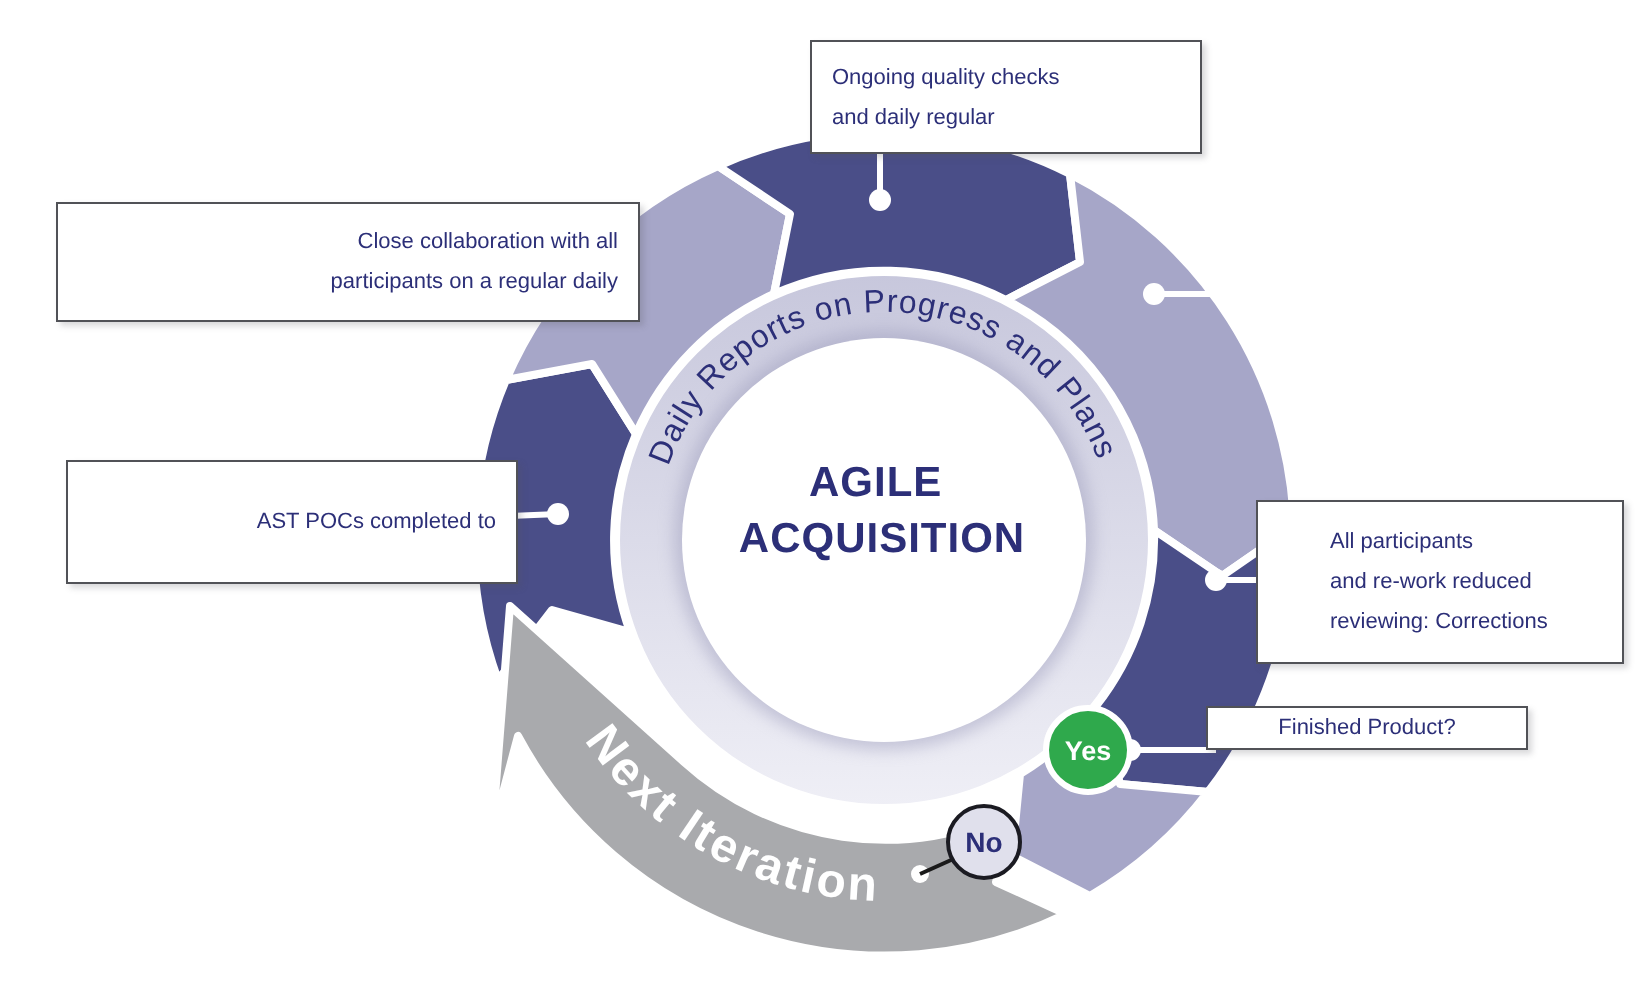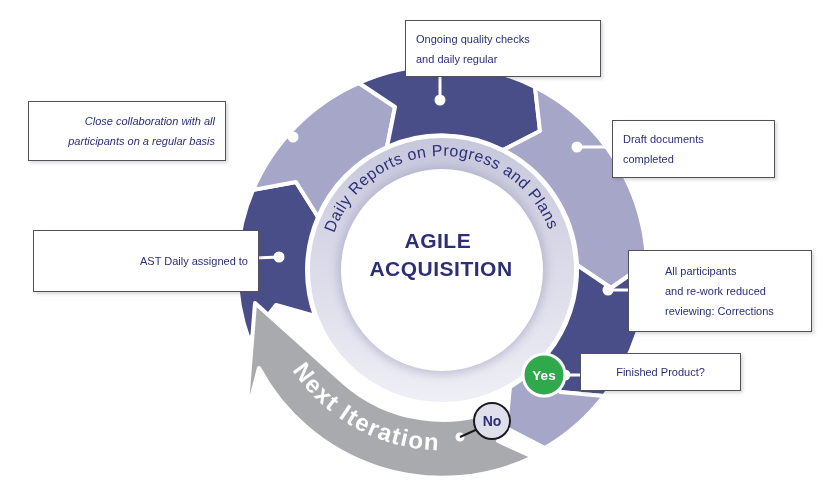--- a/index.html
+++ b/index.html
@@ -94,37 +94,33 @@
 
     <circle cx="544" cy="375" r="21" stroke="#ffffff" stroke-width="3" fill="#2fa94c"></circle>
     <text x="544" y="380" text-anchor="middle" font-size="13.5" font-weight="bold" fill="#ffffff">Yes</text>
   </svg>
 
   <div class="callout align-left" style="left:405px;top:20px;width:196px;height:57px;">
     <div class="line">Ongoing quality checks</div>
     <div class="line">and daily regular</div>
   </div>
 
-  <div class="callout align-right" style="left:28px;top:101px;width:198px;height:60px;font-style:italic;">
+  <div class="callout align-right" style="left:28px;top:101px;width:292px;height:60px;">
     <div class="line">Close collaboration with all</div>
-    <div class="line">participants on a regular basis</div>
+    <div class="line">participants on a regular daily</div>
   </div>
 
-  <div class="callout align-left" style="left:612px;top:120px;width:163px;height:58px;">
-    <div class="line">Draft documents</div>
-    <div class="line">completed</div>
-  </div>
 
   <div class="callout align-right" style="left:33px;top:230px;width:226px;height:62px;">
-    <div class="line">AST Daily assigned to</div>
+    <div class="line">AST POCs completed to</div>
   </div>
 
   <div class="callout align-left" style="left:628px;top:250px;width:184px;height:82px;padding-left:36px;">
     <div class="line">All participants</div>
     <div class="line">and re-work reduced</div>
     <div class="line">reviewing: Corrections</div>
   </div>
 
-  <div class="callout align-center" style="left:580px;top:353px;width:161px;height:38px;">
+  <div class="callout align-center" style="left:603px;top:353px;width:161px;height:22px;">
     <div class="line">Finished Product?</div>
   </div>
 
 </div>
 
 </body></html>

